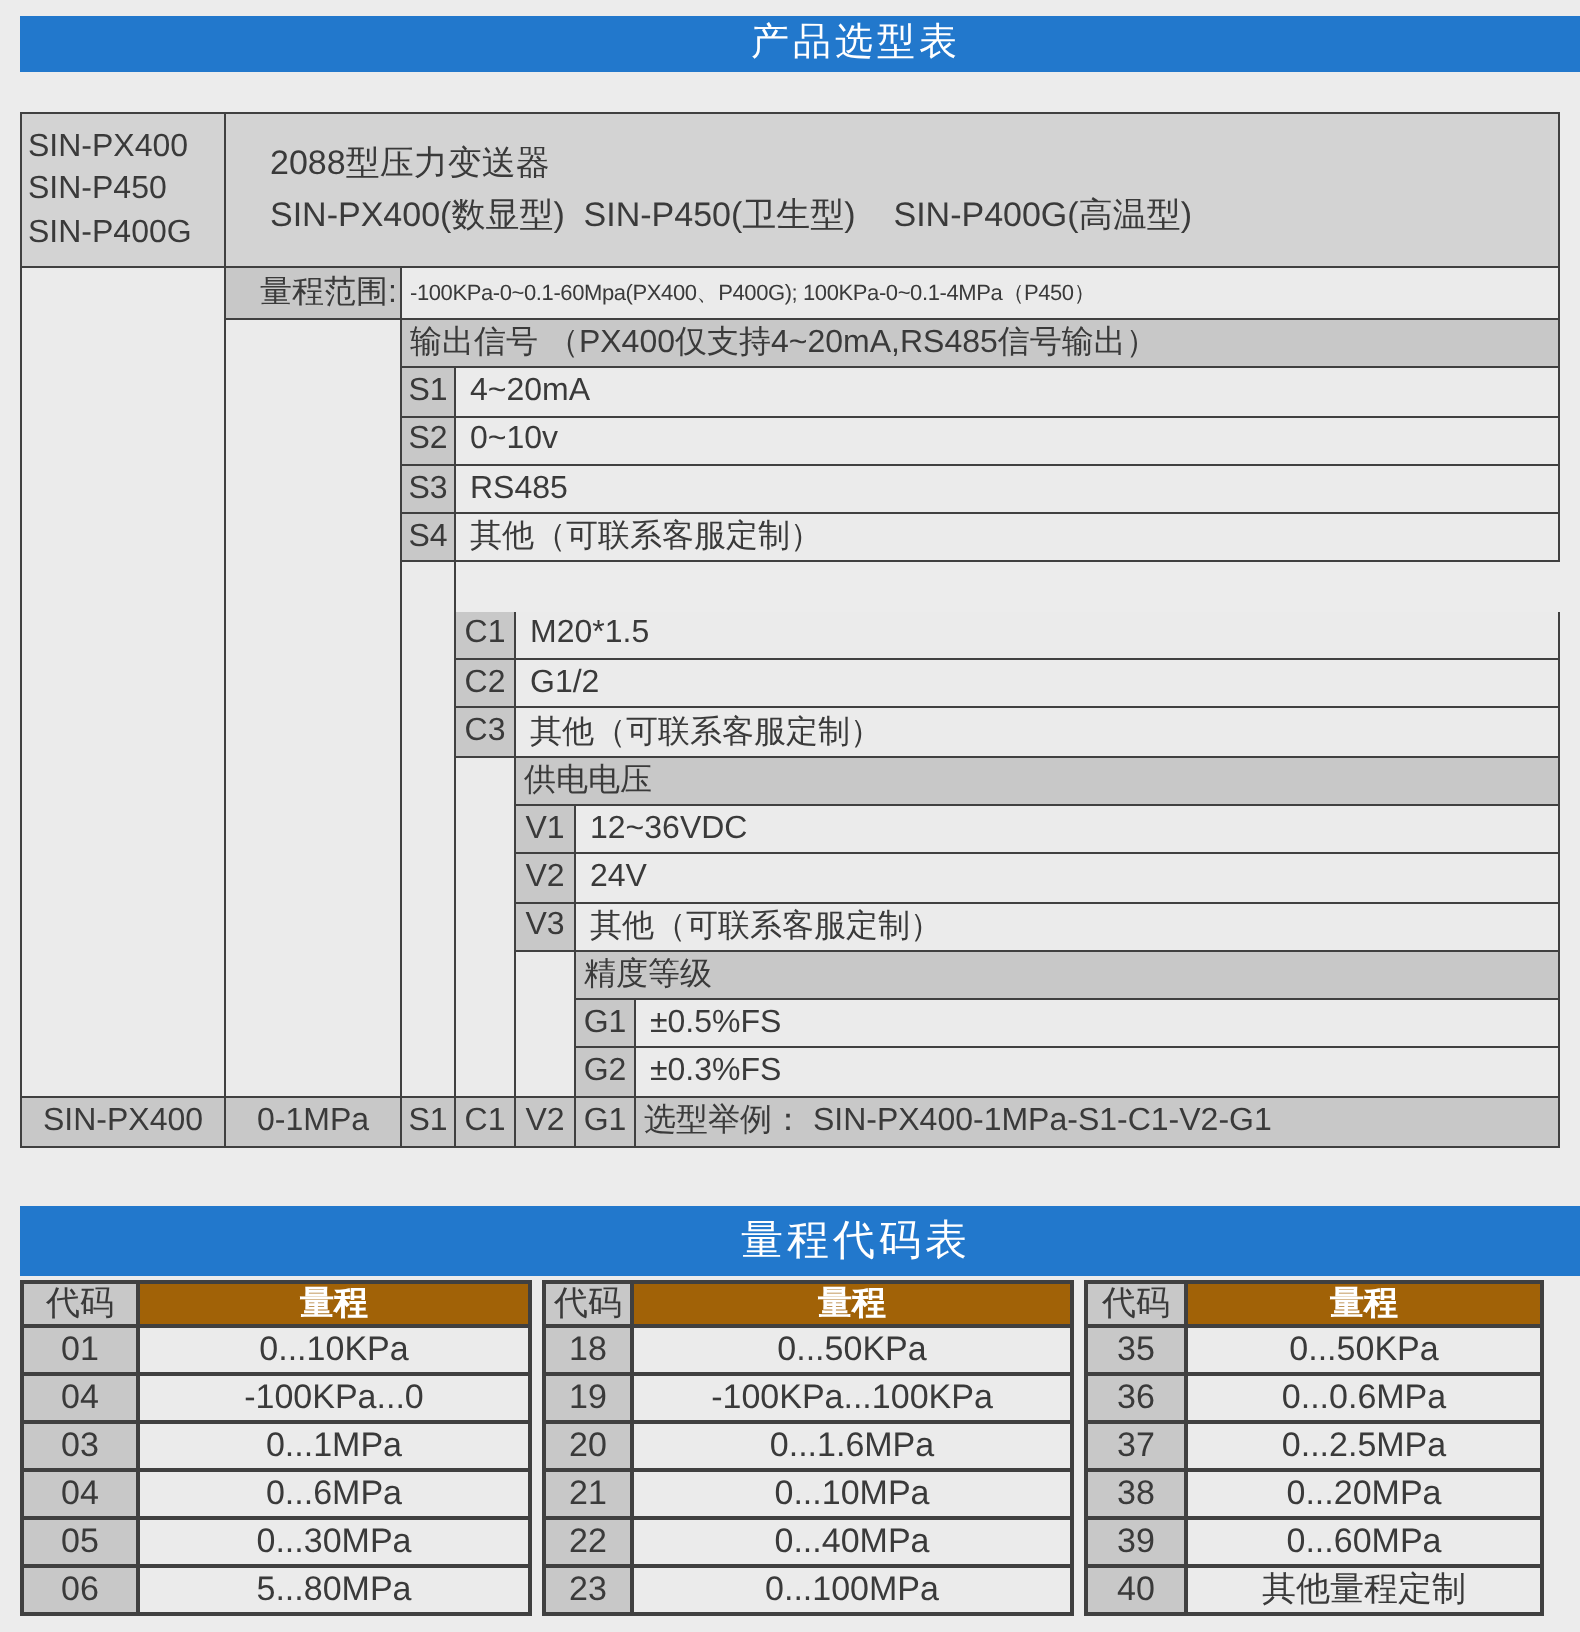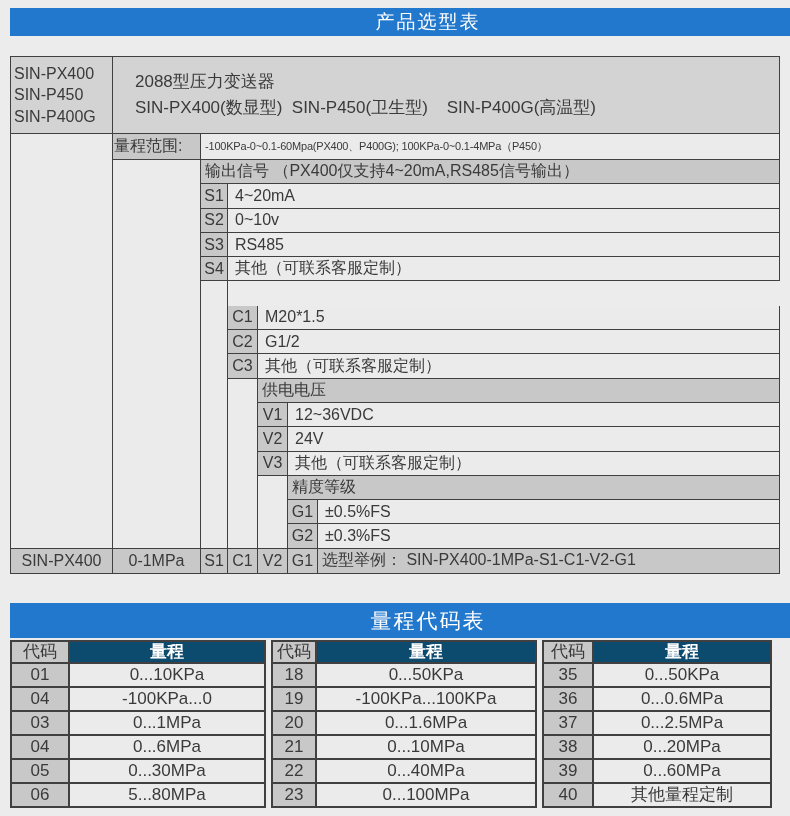--- a/index.html
+++ b/index.html
@@ -58,21 +58,21 @@
   .sub1{grid-template-columns:58px 196px;}
   .sub2{grid-template-columns:44px 220px;}
   .sub3{grid-template-columns:50px 178px;}
   .sub .c{
     border-right:2px solid #404040;
     border-bottom:2px solid #404040;
     justify-content:center;
     padding:0;
     font-size:17px;
   }
-  .range-h{background:#0c4a6e;color:#ffffff;font-weight:bold;font-size:17px;}
+  .range-h{background:#a16207;color:#ffffff;font-weight:bold;font-size:17px;}
 </style>
 </head>
 <body>
 
 <div class="wrap">
 
   <div class="bar t1-bar">产品选型表</div>
 
   <div class="t1-grid">
 
@@ -85,21 +85,21 @@
       <div>2088型压力变送器</div>
       <div>SIN-PX400(数显型)  SIN-P450(卫生型)    SIN-P400G(高温型)</div>
     </div>
 
     <div class="c light" style="grid-area:2/1/19/2"></div>
     <div class="c light" style="grid-area:3/2/19/3"></div>
     <div class="c light" style="grid-area:8/3/19/4"></div>
     <div class="c light" style="grid-area:12/4/19/5"></div>
     <div class="c light" style="grid-area:16/5/19/6"></div>
 
-    <div class="c gray" style="grid-area:2/2/3/3;padding:0 1px">量程范围:</div>
+    <div class="c gray" style="grid-area:2/2/3/3;padding:0 17px">量程范围:</div>
     <div class="c light rangeval" style="grid-area:2/3/3/8">-100KPa-0~0.1-60Mpa(PX400、P400G); 100KPa-0~0.1-4MPa（P450）</div>
 
     <div class="c gray" style="grid-area:3/3/4/8">输出信号 （PX400仅支持4~20mA,RS485信号输出）</div>
     <div class="c gray center" style="grid-area:4/3/5/4">S1</div>
     <div class="c light optval" style="grid-area:4/4/5/8">4~20mA</div>
     <div class="c gray center" style="grid-area:5/3/6/4">S2</div>
     <div class="c light optval" style="grid-area:5/4/6/8">0~10v</div>
     <div class="c gray center" style="grid-area:6/3/7/4">S3</div>
     <div class="c light optval" style="grid-area:6/4/7/8">RS485</div>
     <div class="c gray center" style="grid-area:7/3/8/4">S4</div>

